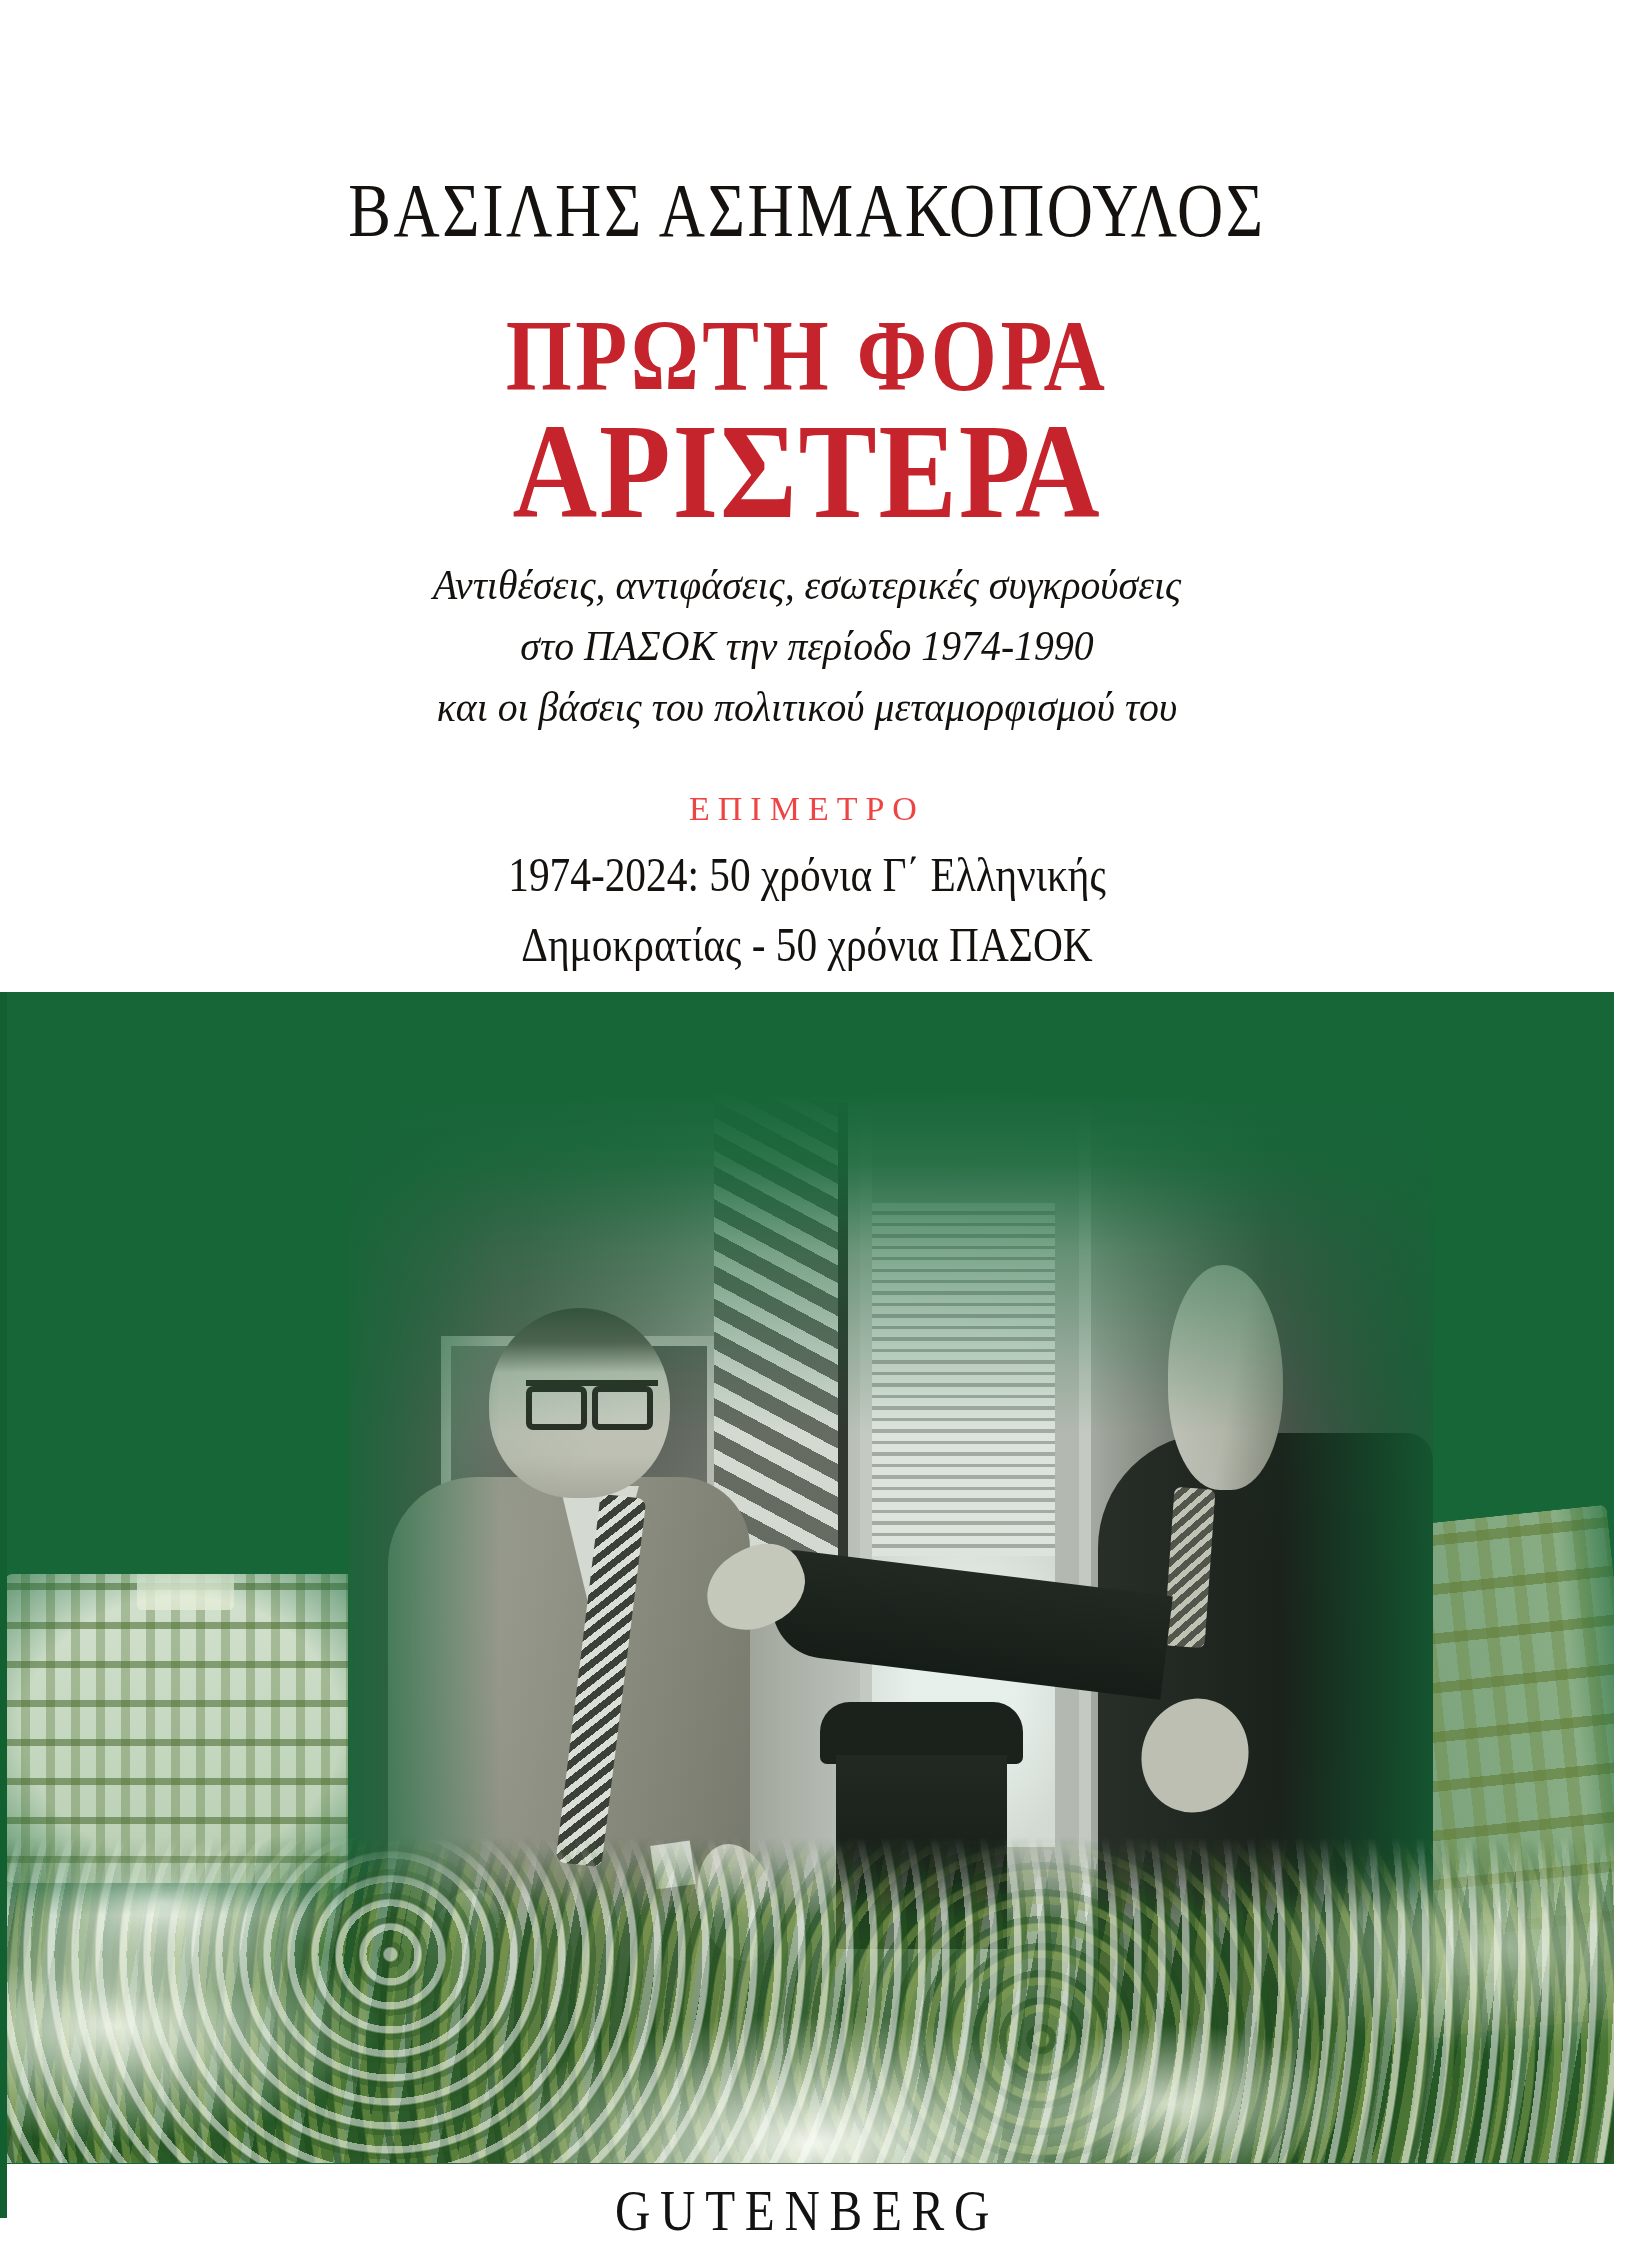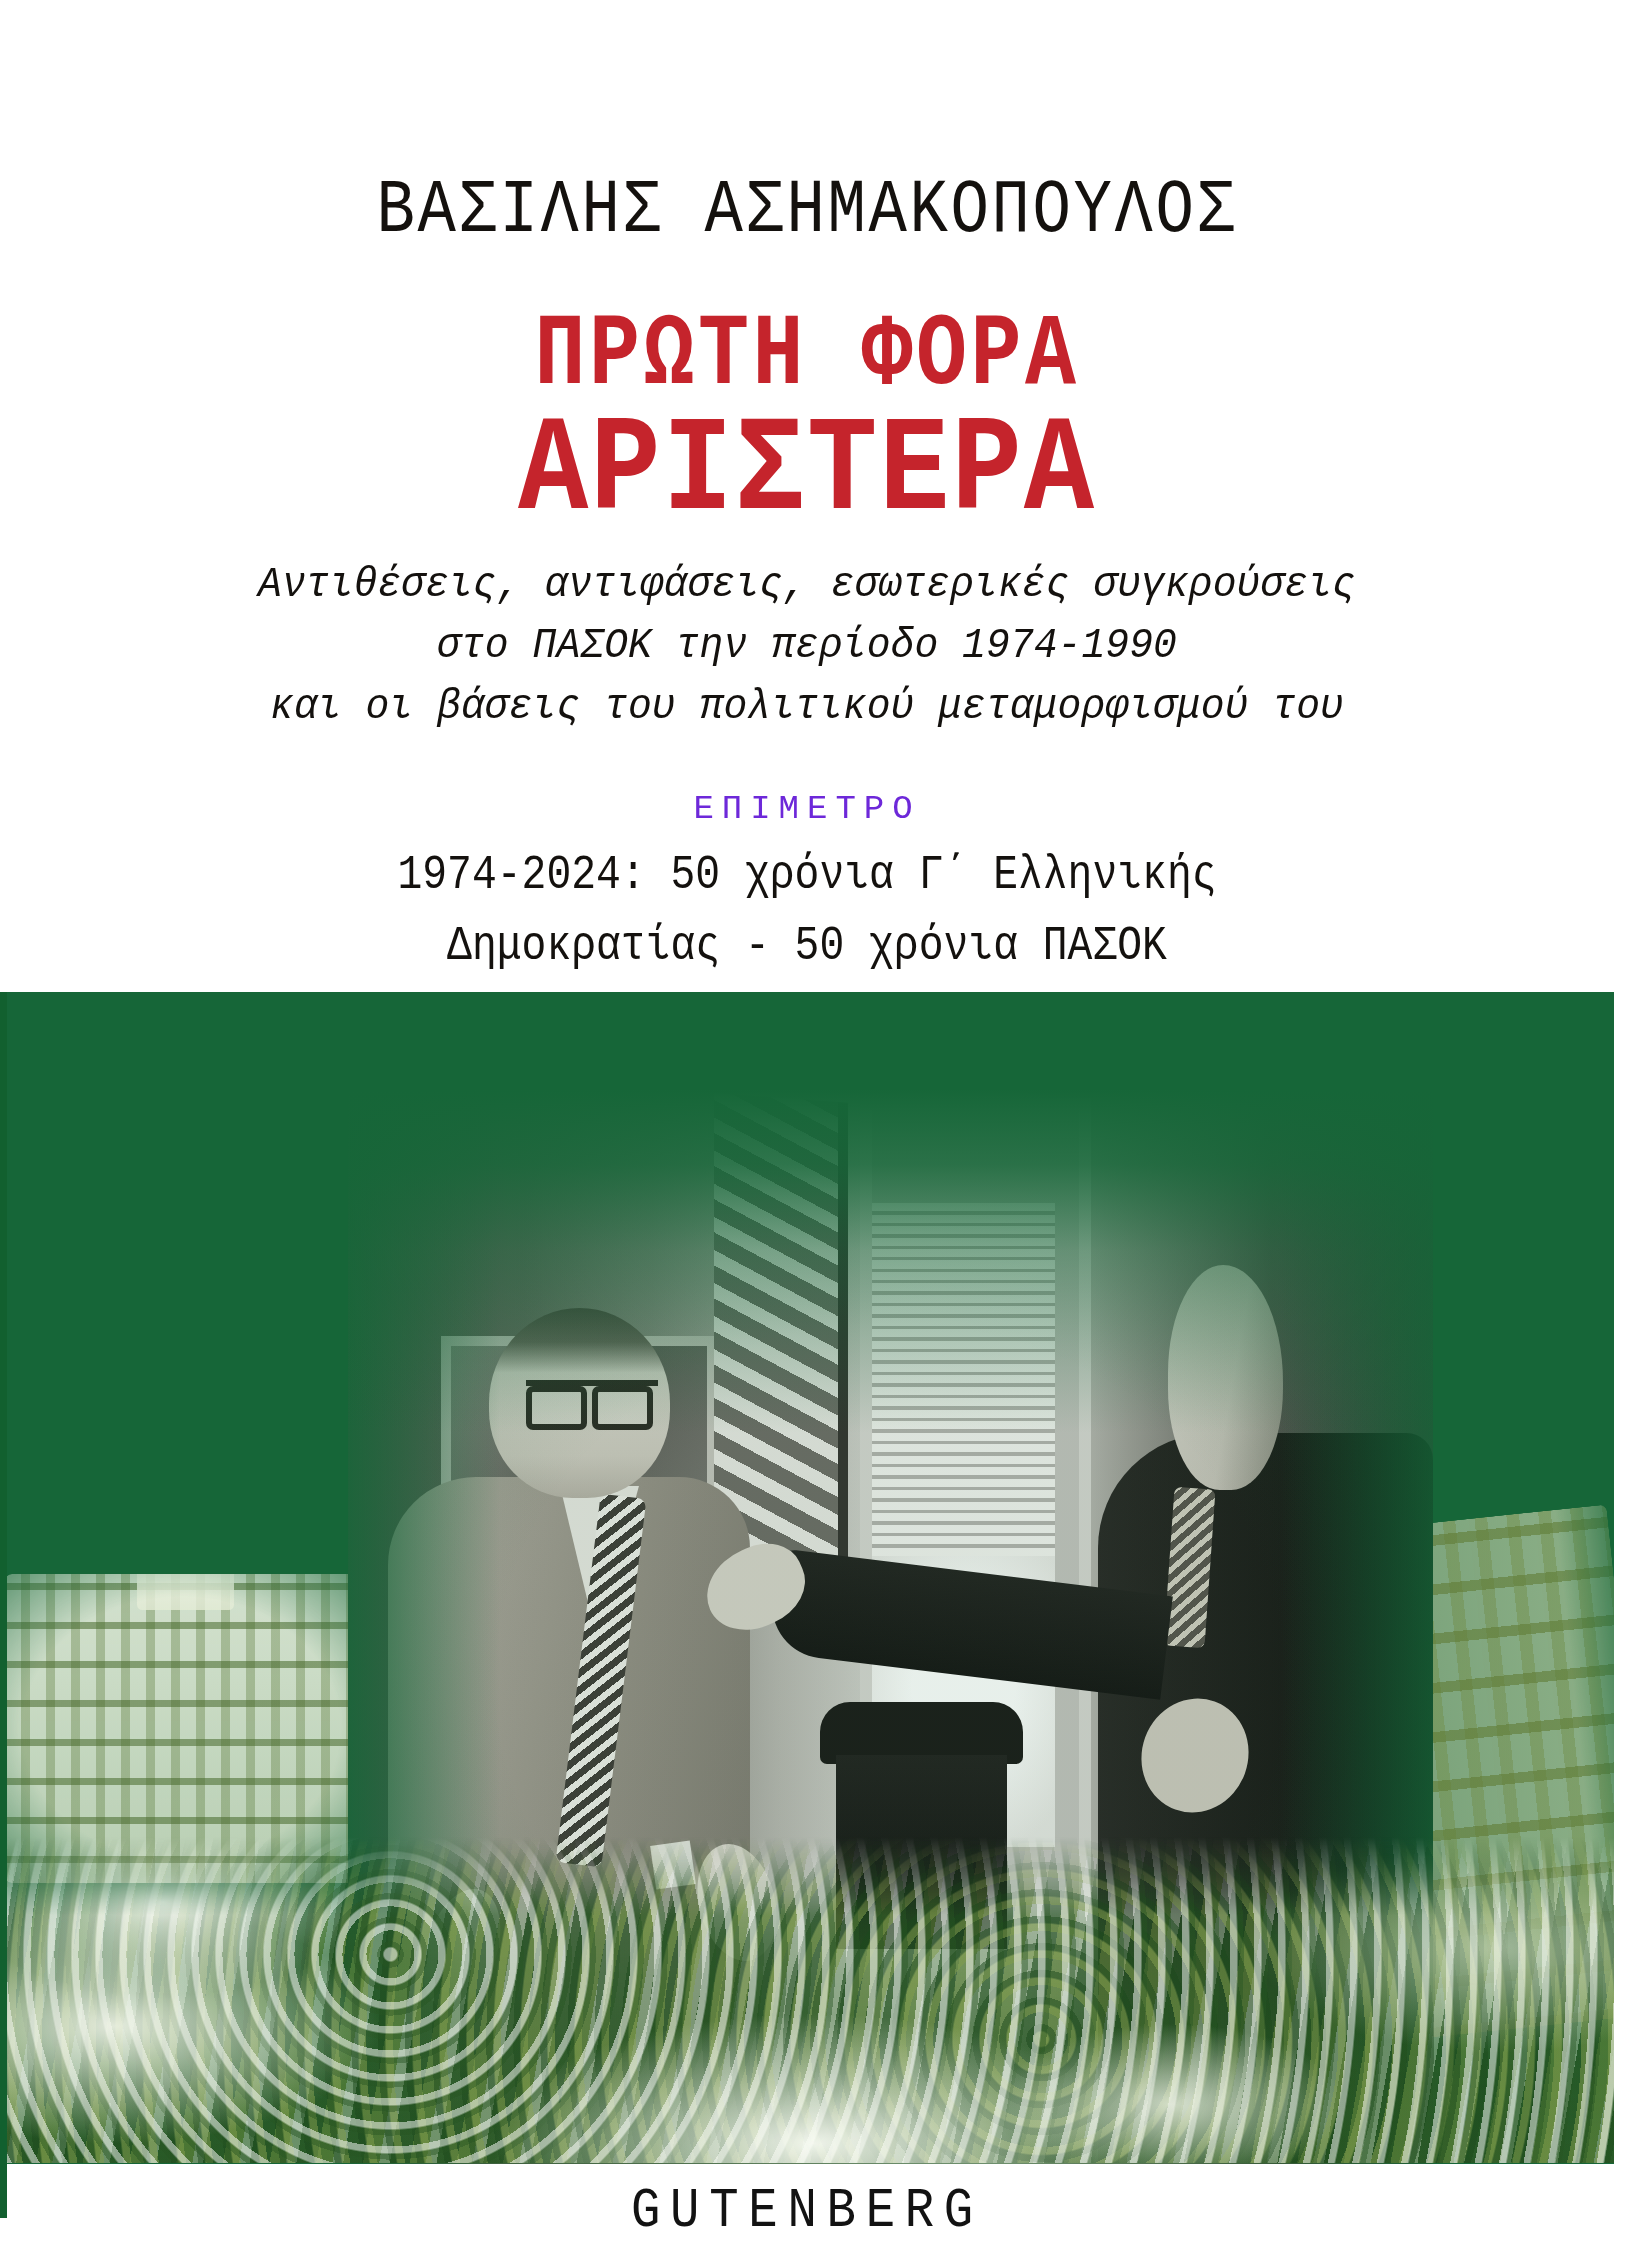--- a/index.html
+++ b/index.html
@@ -1,31 +1,31 @@
 <!DOCTYPE html>
 <html style="font-size:14px"><head>
 <meta charset="utf-8">
 <style>
   html,body{margin:0;padding:0;background:#ffffff;}
   .page{
     position:relative;width:1614px;height:2258px;background:#ffffff;overflow:hidden;
-    font-family:Liberation Mono, monospace;color:#17130f;
+    font-family:Liberation Serif, serif;color:#17130f;
   }
   .centered{position:absolute;left:0;width:100%;text-align:center;white-space:nowrap;}
 
   .author{top:173px;font-size:64px;letter-spacing:2.6px;line-height:1;
     transform:scale(1,1.18);transform-origin:center top;color:#14110e;}
   .title-line1{top:305px;font-size:85px;font-weight:bold;letter-spacing:3.5px;line-height:1;
     transform:scale(1,1.2);transform-origin:center top;}
   .title-line2{top:404px;font-size:115px;font-weight:bold;letter-spacing:1.8px;line-height:1;
     transform:scale(1.02,1.18);transform-origin:center top;}
   .subtitle{top:554px;font-size:41px;font-style:italic;line-height:58px;color:#14110e;
     transform:scale(0.97,1.05);transform-origin:center top;}
   .subtitle span{display:block;}
-  .epimetro-label{top:792px;font-size:34px;letter-spacing:8px;line-height:1;color:#6d28d9;}
+  .epimetro-label{top:792px;font-size:34px;letter-spacing:8px;line-height:1;color:#ef4444;}
   .epimetro-lines{top:840px;font-size:44px;line-height:64px;color:#14110e;
     transform:scale(0.94,1.1);transform-origin:center top;}
   .epimetro-lines span{display:block;}
   .publisher{top:2183px;font-size:49px;letter-spacing:9.7px;line-height:1;color:#121212;
     transform:scale(1,1.15);transform-origin:center top;}
 
   
   .cover-art{position:absolute;left:0;top:992px;width:1627px;height:1172px;
     background:#166638;overflow:hidden;}
   .cover-art *{position:absolute;}

